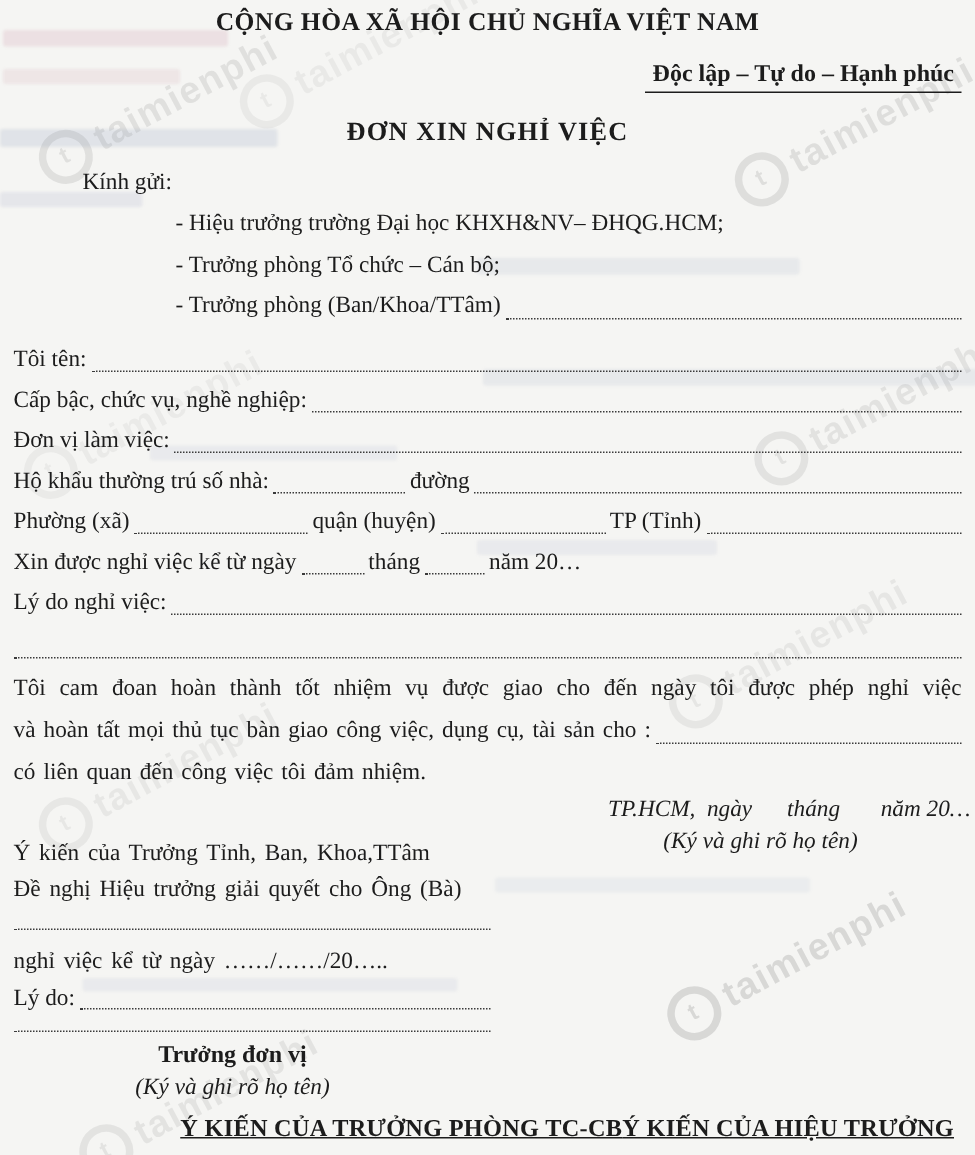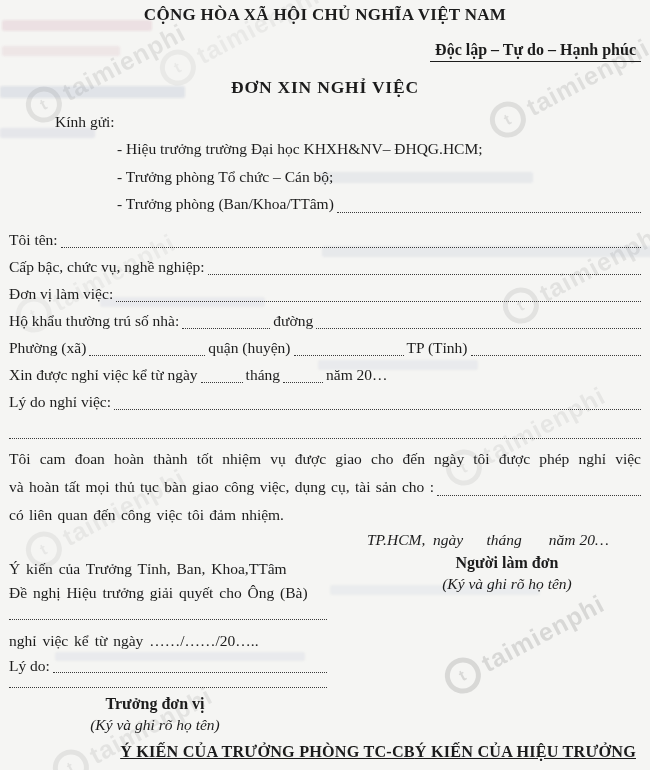--- a/index.html
+++ b/index.html
@@ -46,21 +46,21 @@
   .dotline-full { height:26px; display:flex; margin-top:3px; }
   .dotline-full .dots { margin-left:0; }
 
   .para { margin-top:1px; }
   .p-line { line-height:28px; word-spacing:1.5px; }
   .p-just { text-align:justify; text-align-last:justify; }
   .p-flex { display:flex; align-items:baseline; }
 
   .sig { position:relative; height:204px; margin-top:2px; }
   .sig-right { position:absolute; left:358px; top:0; width:280px; }
-  .sig-date { font-style:italic; white-space:pre; text-align:left; }
+  .sig-date { font-style:italic; white-space:pre; text-align:right; }
   .sig-applicant { text-align:center; font-weight:bold; margin-top:5px; font-size:16px; }
   .sig-note { text-align:center; font-style:italic; margin-top:3px; }
   .sig-left { position:absolute; left:0; top:26px; width:336px; }
   .sig-left .op { line-height:24.5px; word-spacing:2px; }
   .dotted-short { width:318px; height:0; border-bottom:1.7px dotted #3a3a3a; margin:13px 0 9px; }
   .dotted-short.second { margin:9px 0 7px; }
   .sig-lline { line-height:25px; display:flex; align-items:baseline; width:318px; }
   .unit-block { width:292px; text-align:center; margin-top:5px; }
   .unit-head { font-weight:bold; font-size:16px; }
   .unit-note { font-style:italic; margin-top:3px; }
@@ -193,21 +193,20 @@
       <div class="p-line p-flex">
         <span>và hoàn tất mọi thủ tục bàn giao công việc, dụng cụ, tài sản cho :</span>
         <span class="dots"></span>
       </div>
       <div class="p-line">có liên quan đến công việc tôi đảm nhiệm.</div>
     </div>
 
     <div class="sig">
       <div class="sig-right">
         <div class="sig-date">TP.HCM,  ngày      tháng       năm 20…</div>
-        <div class="sig-applicant">Người làm đơn</div>
         <div class="sig-note">(Ký và ghi rõ họ tên)</div>
       </div>
       <div class="sig-left">
         <div class="op">Ý kiến của Trưởng Tỉnh, Ban, Khoa,TTâm</div>
         <div class="op">Đề nghị Hiệu trưởng giải quyết cho Ông (Bà)</div>
         <div class="dotted-short"></div>
         <div class="op">nghỉ việc kể từ ngày ……/……/20…..</div>
         <div class="sig-lline">
           <span>Lý do:</span>
           <span class="dots"></span>

